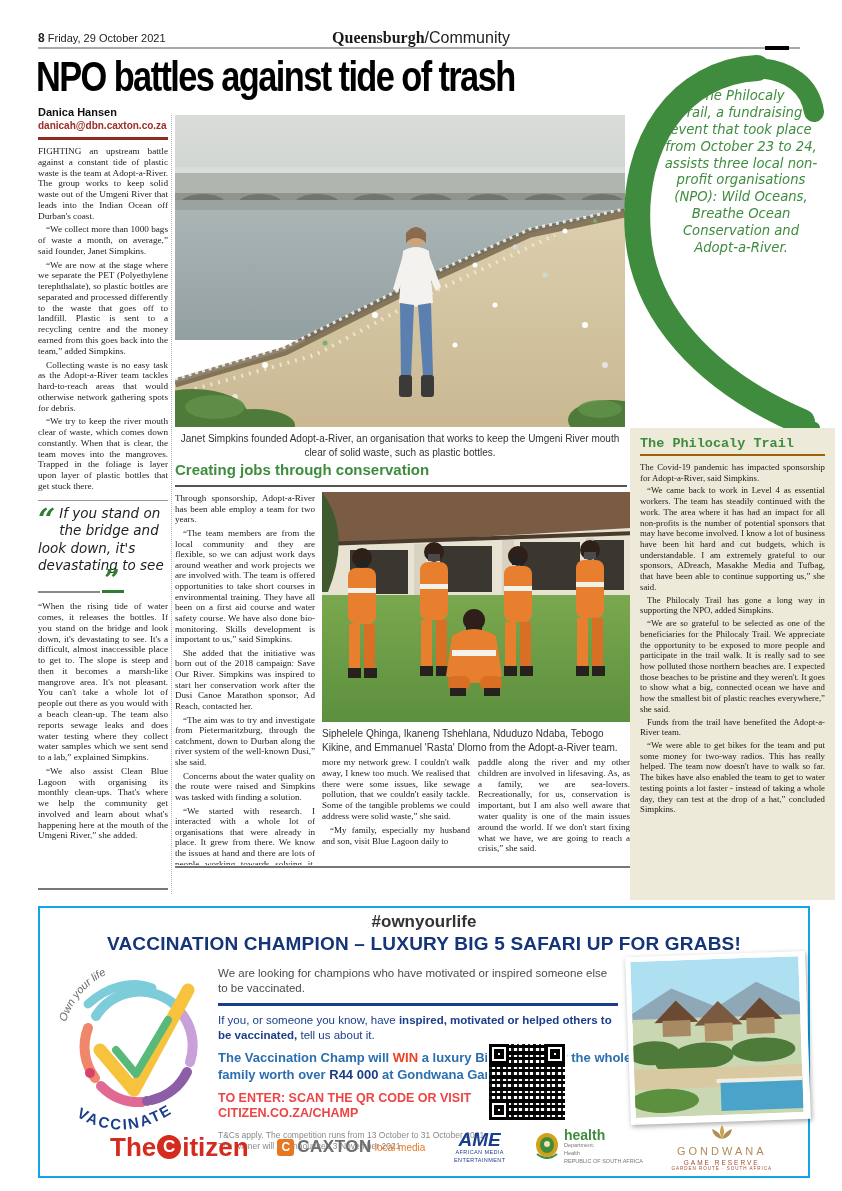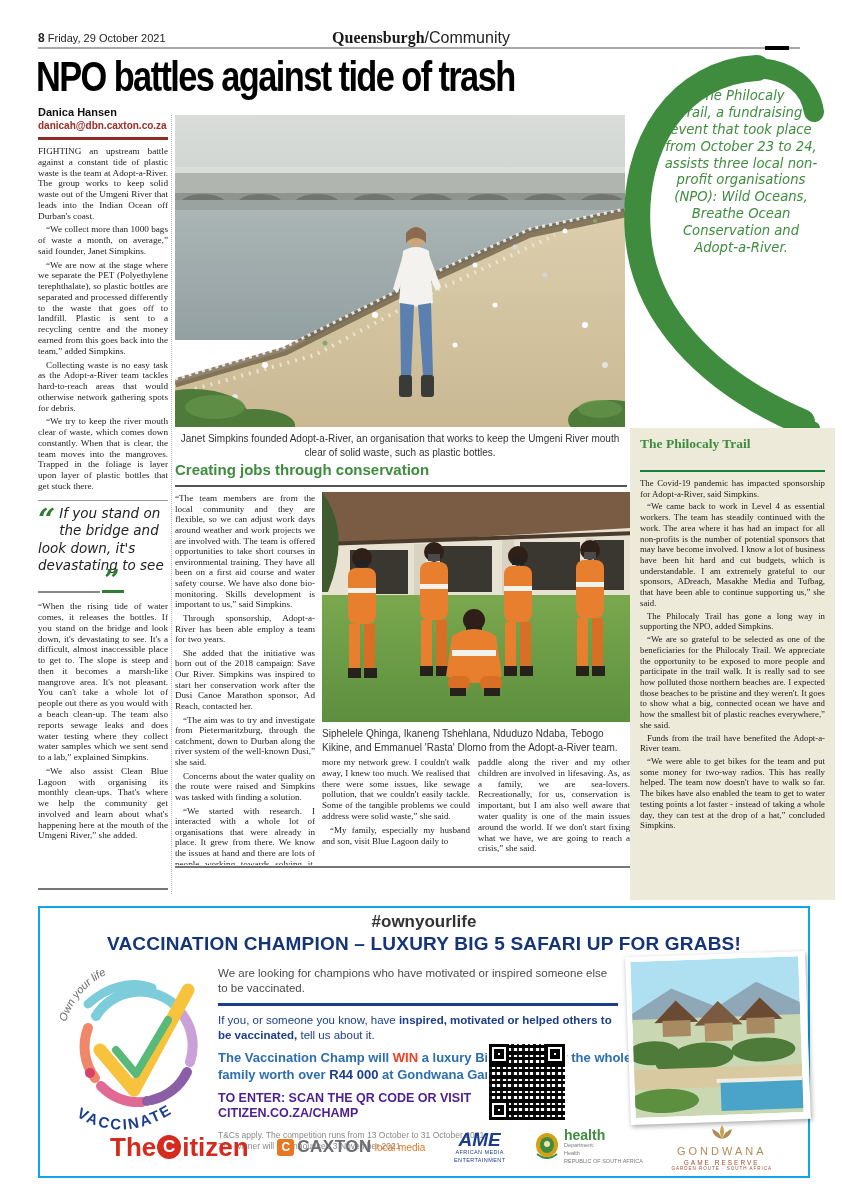--- a/index.html
+++ b/index.html
@@ -61,40 +61,40 @@
   
   .swoosh{left:612px;top:50px;width:230px;height:385px;}
   .swoosh svg{position:absolute;left:0;top:0;}
   .swoosh-text{position:absolute;left:34px;right:6px;top:38px;text-align:center;
                color:#3f8c3f;font-family:"DejaVu Sans",sans-serif;font-style:italic;
                font-weight:500;font-size:13.2px;line-height:1.28;white-space:pre-line;}
 
   
   .sidebar{left:630px;top:428px;width:205px;height:472px;background:#edead9;
            box-sizing:border-box;padding:8px 10px;overflow:hidden;}
-  .sb-title{font-family:Liberation Serif, serif;font-weight:bold;font-size:13.5px;
-            color:#3f8c3f;border-bottom:2px solid #15803d;padding-bottom:18px;margin-bottom:6px;}
+  .sb-title{font-family:Liberation Mono, monospace;font-weight:bold;font-size:13.5px;
+            color:#3f8c3f;border-bottom:2px solid #a16207;padding-bottom:3px;margin-bottom:6px;}
   .sidebar p{margin:0 0 2px 0;font-size:8.8px;line-height:1.22;text-align:justify;}
   .sidebar p + p{text-indent:7px;}
 
   
   .ad{left:38px;top:906px;width:772px;height:272px;border:2px solid #0ea5e9;background:#fff;
       box-sizing:border-box;font-family:"Liberation Sans",sans-serif;}
   .ad-hashtag{left:0;right:0;top:4px;text-align:center;font-weight:bold;font-size:17px;color:#333;}
   .ad-headline{left:0;right:0;top:25px;text-align:center;font-weight:bold;font-size:19px;
                color:#14357a;letter-spacing:.2px;}
   .vaxlogo{left:16px;top:56px;width:162px;height:192px;}
   .admid{left:178px;top:58px;width:422px;}
   .ad-intro{font-size:11.5px;color:#4a4a4a;line-height:1.3;width:392px;}
   .ad-rule{width:400px;height:3px;background:#1b3e8c;margin:7px 0;}
   .ad-call{font-size:11.5px;color:#1b3e8c;line-height:1.3;width:400px;}
   .ad-prize{font-size:13px;color:#2c6fb0;font-weight:600;line-height:1.3;margin-top:7px;width:422px;}
   .ad-prize .win{color:#ef4123;font-weight:bold;}
   .ad-prize .amt{color:#1b3e8c;font-weight:bold;text-align:right;}
-  .ad-enter{font-size:12.5px;color:#4c1d95;font-weight:bold;line-height:1.25;margin-top:7px;width:262px;}
+  .ad-enter{font-size:12.5px;color:#ef4444;font-weight:bold;line-height:1.25;margin-top:7px;width:262px;}
   .ad-terms{font-size:8.5px;color:#8a8a8a;line-height:1.35;margin-top:8px;width:340px;}
   .qr{left:447px;top:134px;width:80px;height:80px;background:#fff;}
   .qr .pix{position:absolute;inset:2px;
     background:
       repeating-linear-gradient(90deg,rgba(0,0,0,.9) 0 3px,transparent 3px 6px,rgba(0,0,0,.85) 6px 8px,transparent 8px 11px),
       repeating-linear-gradient(0deg,#000 0 3px,#fff 3px 5px,#000 5px 9px,#fff 9px 12px);}
   .qr .f{position:absolute;width:14px;height:14px;background:#fff;border:3px solid #000;
          box-shadow:inset 0 0 0 2px #fff,inset 0 0 0 6px #000;}
   .qr .ftl{left:2px;top:2px;} .qr .ftr{right:2px;top:2px;} .qr .fbl{left:2px;bottom:2px;}
   .safari{left:588px;top:46px;width:180px;height:168px;background:#fff;padding:5px;
@@ -242,22 +242,22 @@
         <rect x="224" y="260" width="13" height="22" rx="3" fill="#3a3a38"></rect>
         <rect x="246" y="260" width="13" height="22" rx="3" fill="#3a3a38"></rect>
       </g>
     </svg>
   </div>
   <div class="abs caption caption1">Janet Simpkins founded Adopt-a-River, an organisation that works to keep the Umgeni River mouth clear of solid waste, such as plastic bottles.</div>
 
   <h2 class="abs s2head" style="margin:0">Creating jobs through conservation</h2>
   <div class="abs s2rule"></div>
   <div class="abs s2col1 newscol">
+    <p>Through sponsorship, Adopt-a-River has been able employ a team for two years.</p>
     <p>“The team members are from the local community and they are flexible, so we can adjust work days around weather and work projects we are involved with. The team is offered opportunities to take short courses in environmental training. They have all been on a first aid course and water safety course. We have also done bio-monitoring. Skills development is important to us,” said Simpkins.</p>
-    <p>Through sponsorship, Adopt-a-River has been able employ a team for two years.</p>
     <p>She added that the initiative was born out of the 2018 campaign: Save Our River. Simpkins was inspired to start her conservation work after the Dusi Canoe Marathon sponsor, Ad Reach, contacted her.</p>
     <p>“The aim was to try and investigate from Pietermaritzburg, through the catchment, down to Durban along the river system of the well-known Dusi,” she said.</p>
     <p>Concerns about the water quality on the route were raised and Simpkins was tasked with finding a solution.</p>
     <p>“We started with research. I interacted with a whole lot of organisations that were already in place. It grew from there. We know the issues at hand and there are lots of people working towards solving it. The more involved I became, the</p>
   </div>
 
   <div class="abs photo2">
     <svg width="308" height="230" viewBox="0 0 308 230">
       <defs>
         <linearGradient id="grass2" x1="0" y1="0" x2="0" y2="1">

